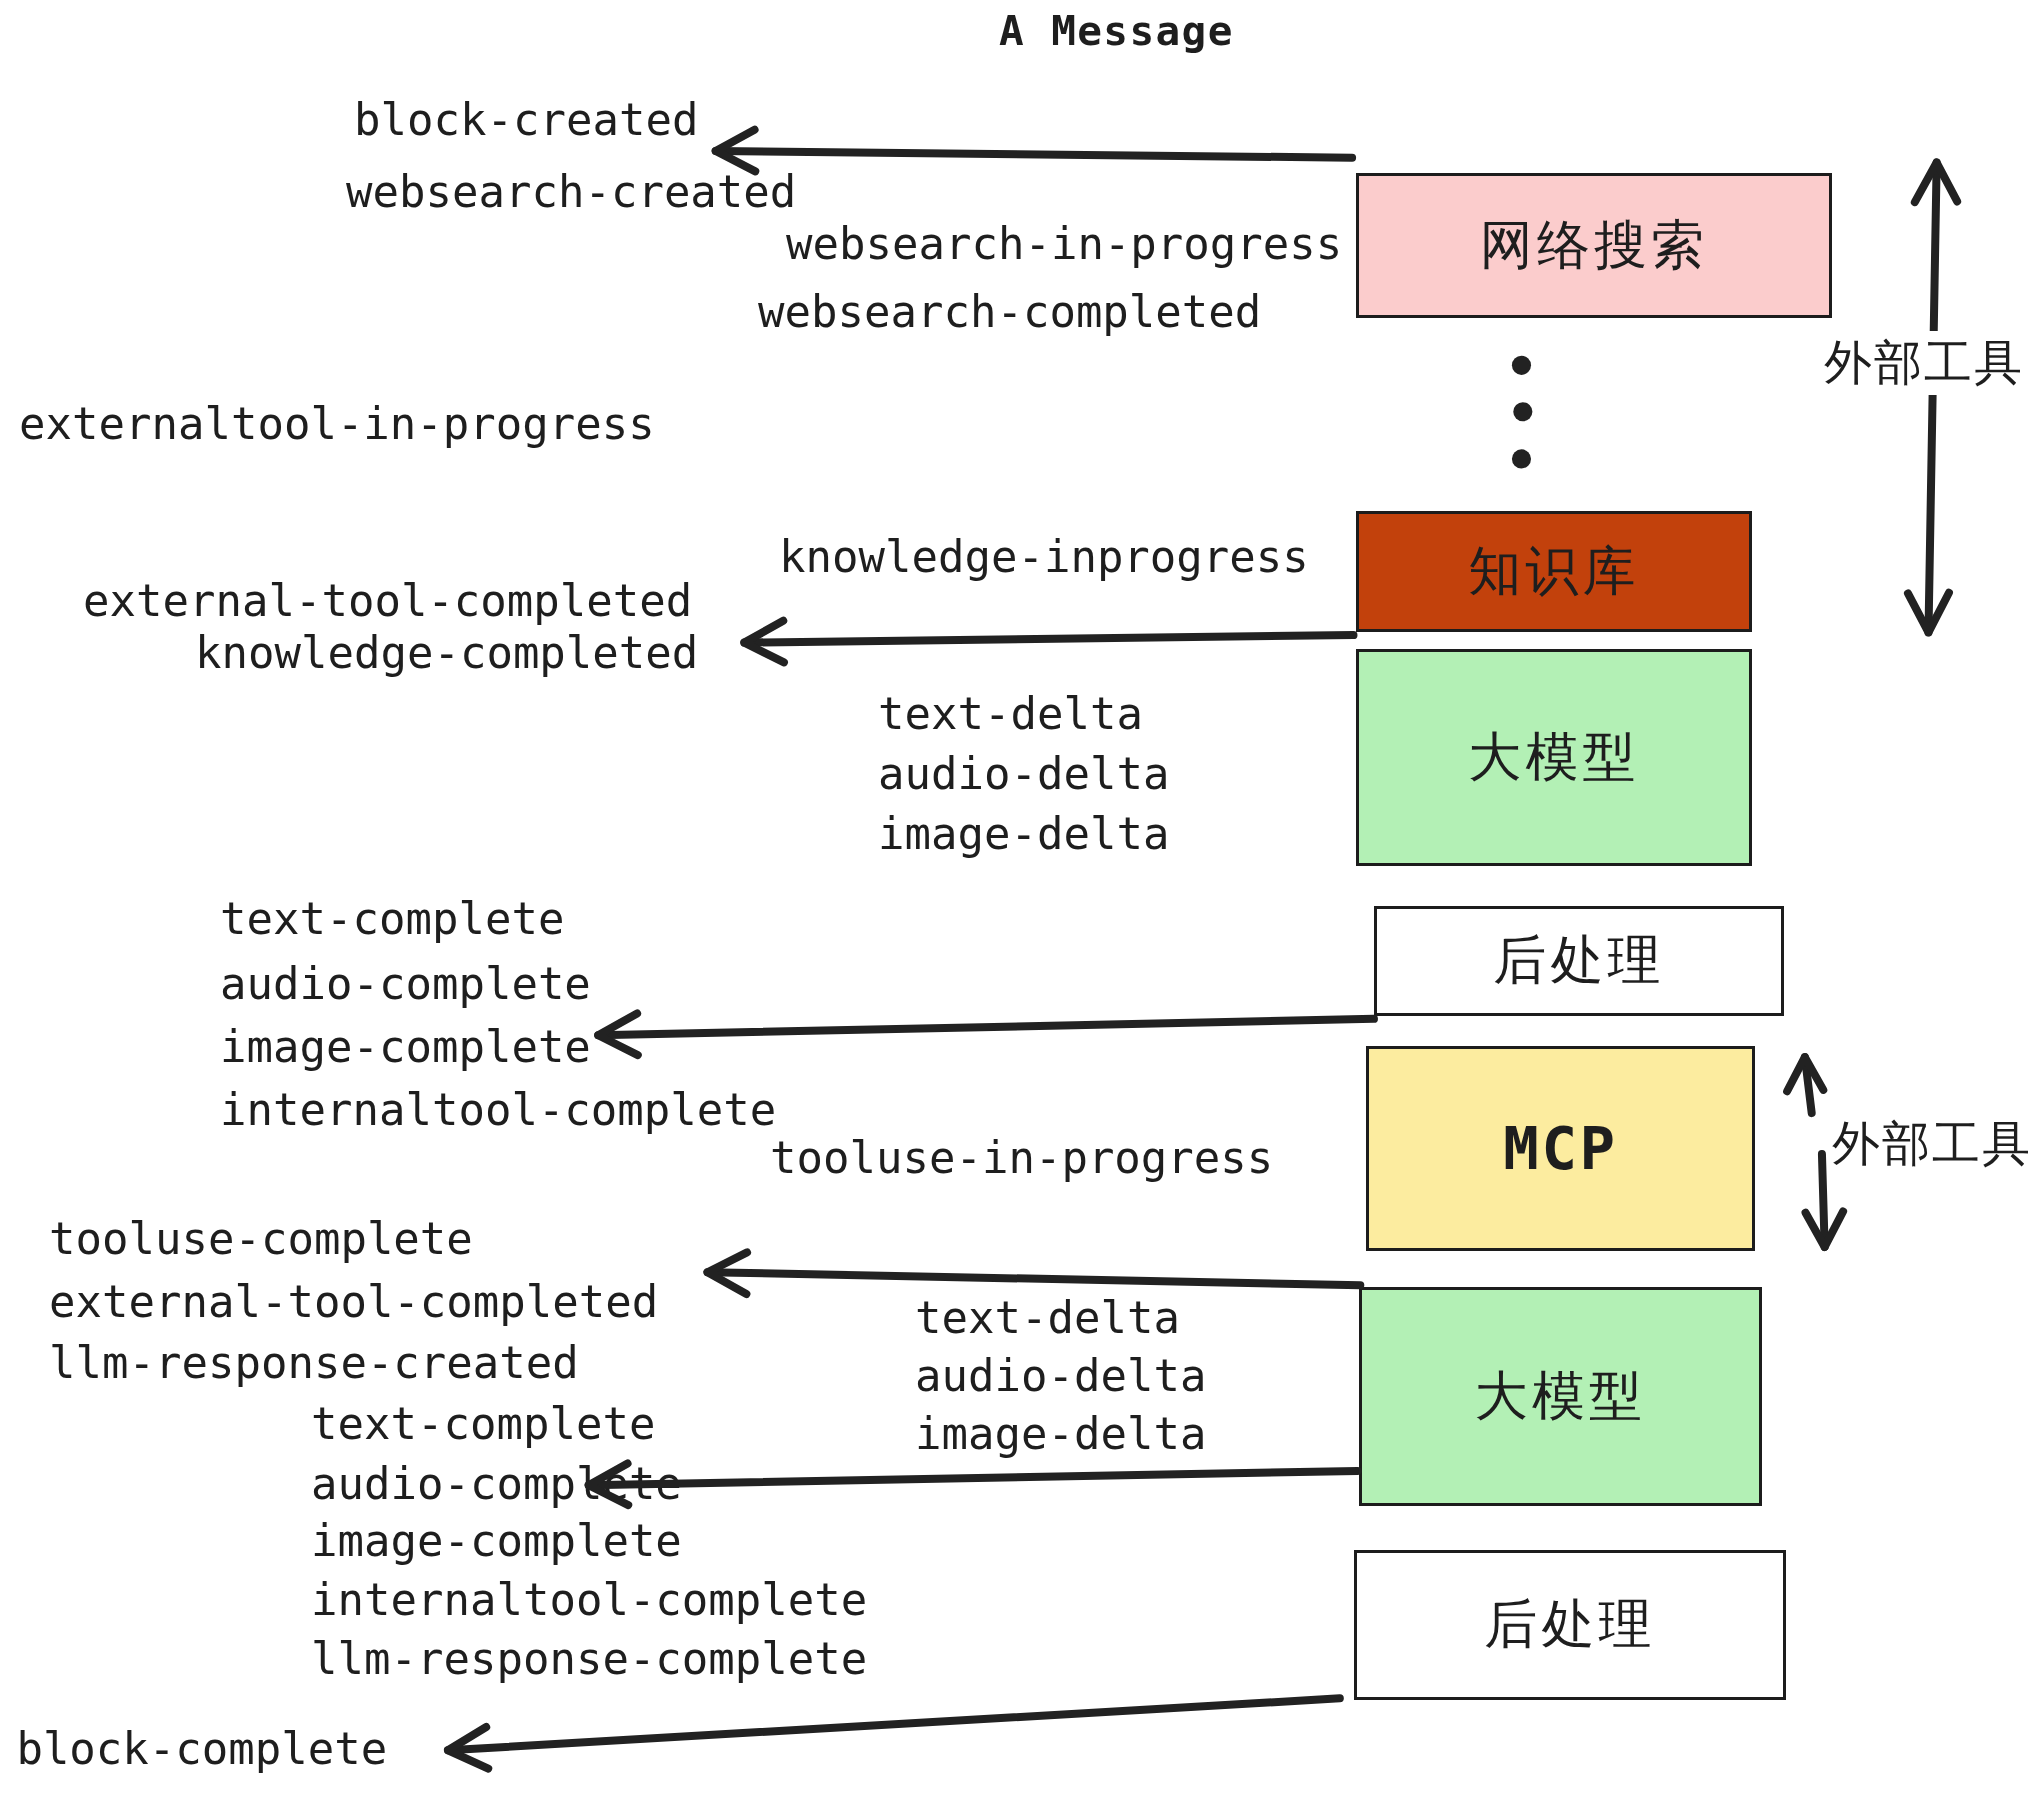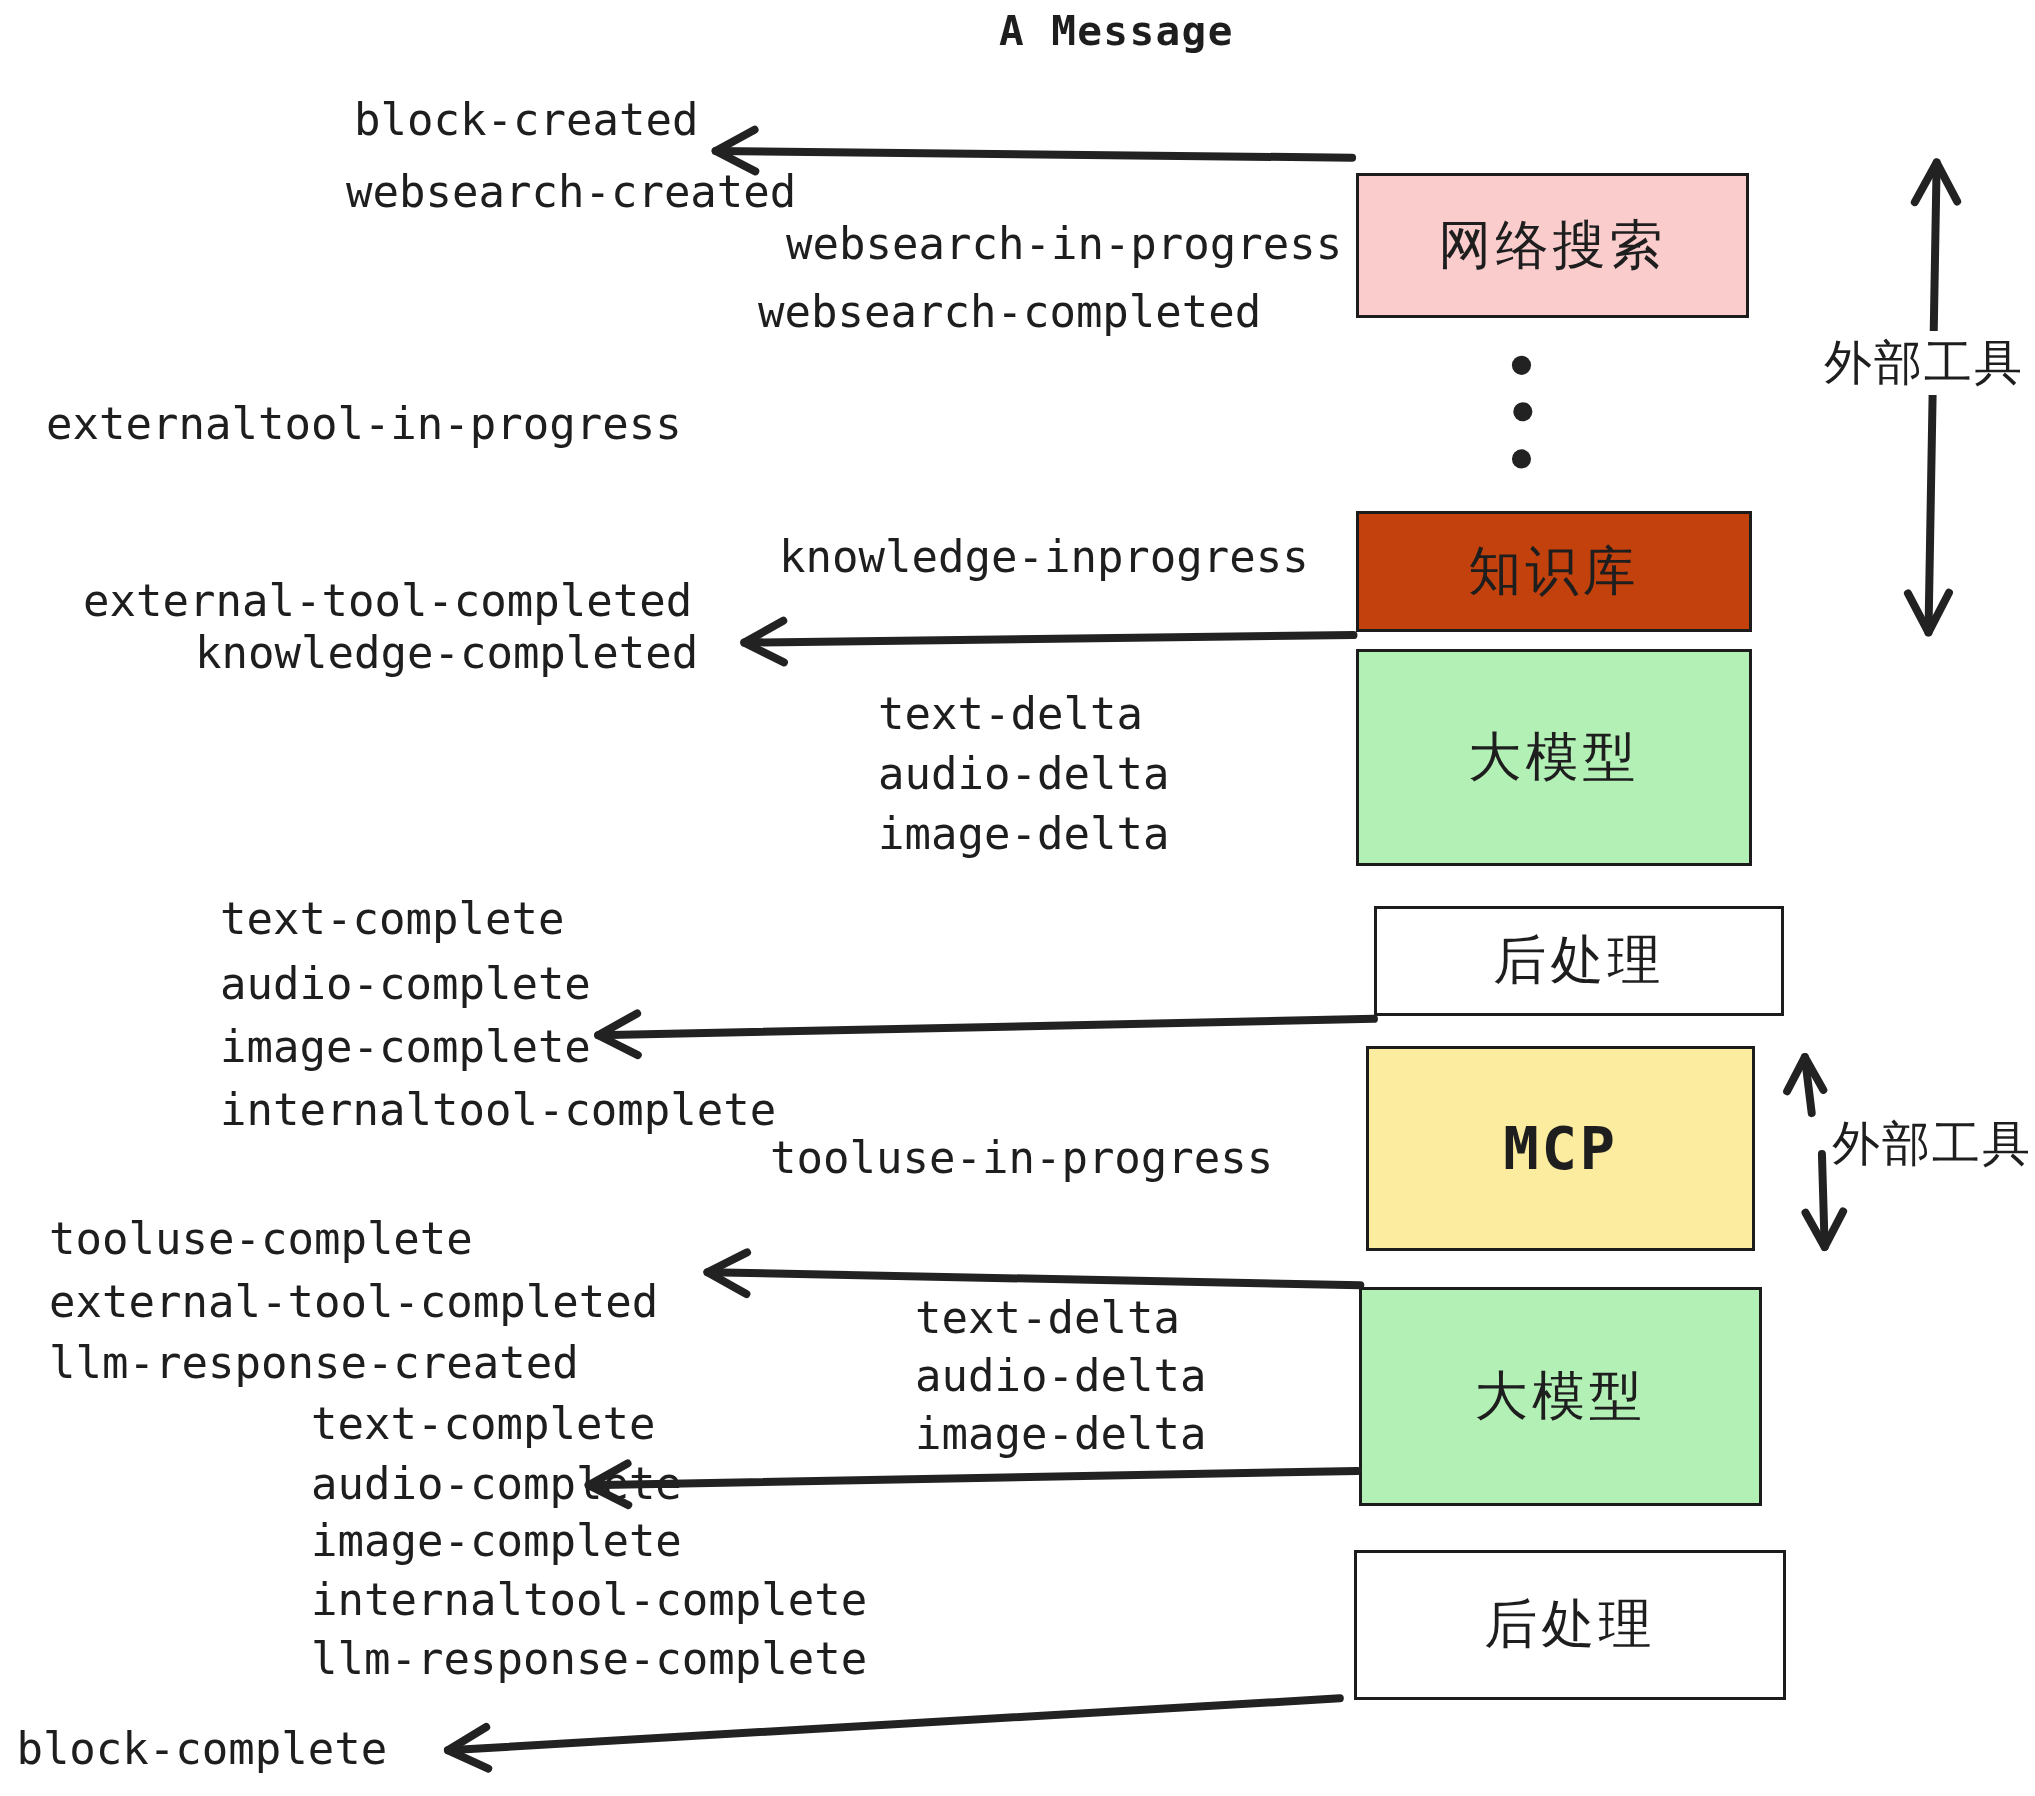--- a/index.html
+++ b/index.html
@@ -21,21 +21,21 @@
 <body>
 
 <div id="stage">
 
   <div class="title" style="left:999px;top:6.8px;position:absolute;">A Message</div>
 
   <div class="ev" style="left:314px;top:97px;margin-left:40px;">block-created</div>
   <div class="ev" style="left:314px;top:169px;margin-left:32px;">websearch-created</div>
   <div class="ev" style="left:758px;top:221px;margin-left:28px;">websearch-in-progress</div>
   <div class="ev" style="left:758px;top:289px;">websearch-completed</div>
-  <div class="ev" style="left:19px;top:401px;margin-left:27px;">externaltool-in-progress</div>
+  <div class="ev" style="left:19px;top:401px;">externaltool-in-progress</div>
   <div class="ev" style="left:779px;top:534px;">knowledge-inprogress</div>
   <div class="ev" style="left:83px;top:578px;">external-tool-completed</div>
   <div class="ev" style="left:195px;top:630px;">knowledge-completed</div>
 
   <div class="ev" style="left:878px;top:691px;">text-delta</div>
   <div class="ev" style="left:878px;top:751px;">audio-delta</div>
   <div class="ev" style="left:878px;top:811px;">image-delta</div>
 
   <div class="ev" style="left:220px;top:896px;">text-complete</div>
   <div class="ev" style="left:220px;top:961px;">audio-complete</div>
@@ -53,21 +53,21 @@
   <div class="ev" style="left:915px;top:1411px;">image-delta</div>
 
   <div class="ev" style="left:311px;top:1401px;">text-complete</div>
   <div class="ev" style="left:311px;top:1461px;">audio-complete</div>
   <div class="ev" style="left:311px;top:1518px;">image-complete</div>
   <div class="ev" style="left:311px;top:1577px;">internaltool-complete</div>
   <div class="ev" style="left:311px;top:1636px;">llm-response-complete</div>
 
   <div class="ev" style="left:16.4px;top:1726px;">block-complete</div>
 
-  <div class="box" style="left: 1356px; top: 173px; width: 393px; height: 145px; background: rgb(251, 204, 204); border-color: rgb(28, 28, 28);">
+  <div class="box" style="left: 1356px; top: 173px; width: 476px; height: 145px; background: rgb(251, 204, 204); border-color: rgb(28, 28, 28);">
     <span class="zh">网络搜索</span>
   </div>
   <div class="box" style="left: 1356px; top: 511px; width: 396px; height: 121px; background: #c2410c; border-color: rgb(28, 28, 28);">
     <span class="zh">知识库</span>
   </div>
   <div class="box" style="left: 1356px; top: 649px; width: 396px; height: 217px; background: rgb(179, 240, 181); border-color: rgb(28, 28, 28);">
     <span class="zh">大模型</span>
   </div>
   <div class="box" style="left: 1374px; top: 906px; width: 410px; height: 110px; background: rgb(255, 255, 255); border-color: rgb(28, 28, 28);">
     <span class="zh">后处理</span>

